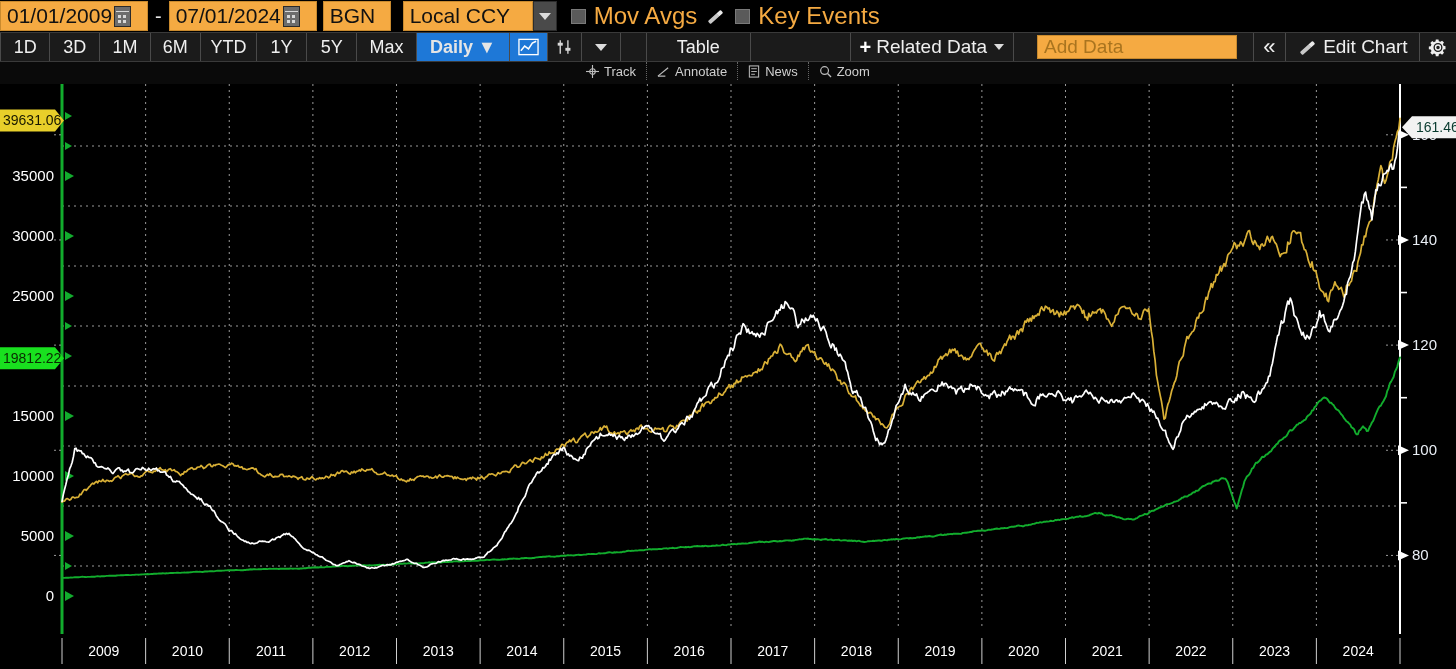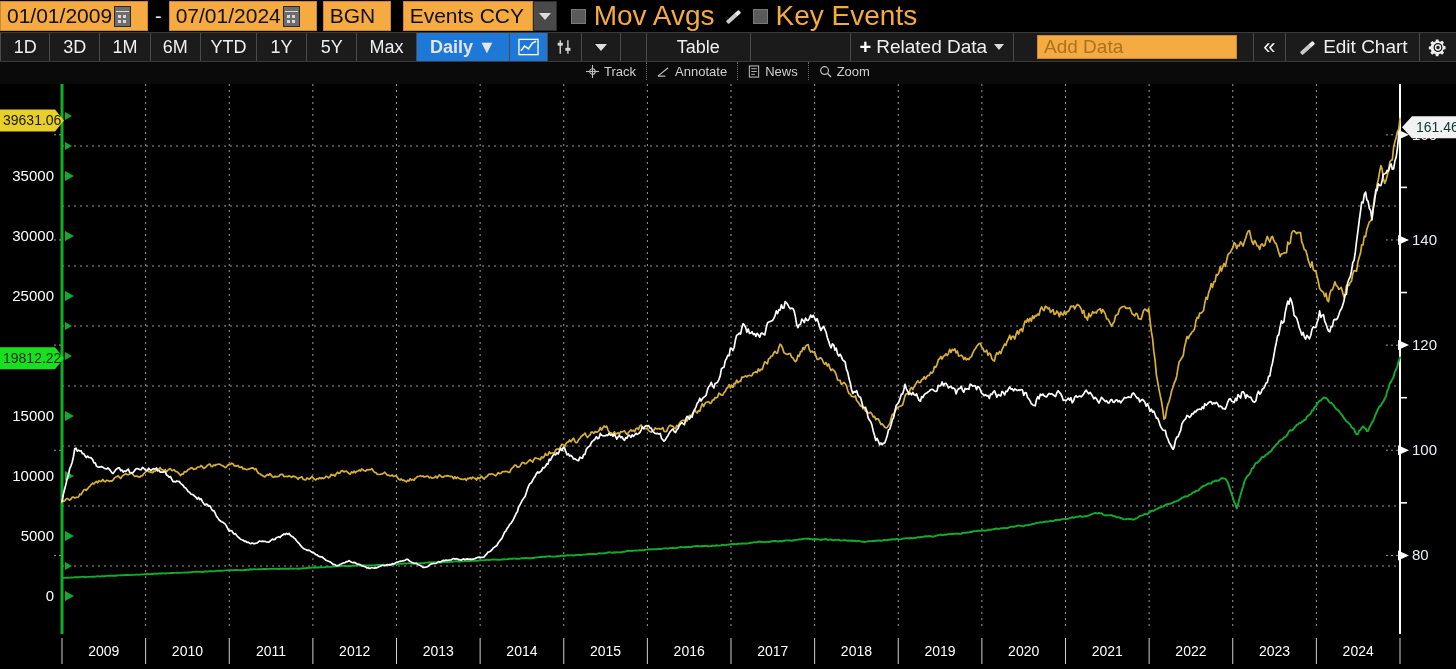--- a/index.html
+++ b/index.html
@@ -42,21 +42,21 @@
   }
   .dd-btn .tri {
     width: 0; height: 0; border-left: 6px solid transparent;
     border-right: 6px solid transparent; border-top: 7px solid #dcdcdc;
   }
   .checkbox {
     width: 15px; height: 15px; background: #5a5a5a; border: 1px solid #7a7a7a;
     display: inline-block; flex: 0 0 auto;
   }
   .chk-group { display: flex; align-items: center; gap: 8px; padding-left: 14px; }
-  .chk-label { color: #f5aa42; font-size: 28px; white-space: nowrap; }
+  .chk-label { color: #f5aa42; font-size: 24px; white-space: nowrap; }
   .pencil-ic { width: 20px; height: 20px; position: relative; flex: 0 0 auto; }
   .pencil-ic:before {
     content: ""; position: absolute; left: 2px; top: 9px; width: 17px; height: 4px;
     background: linear-gradient(90deg,#c9c9c9 0 72%, #eaeaea 72% 100%);
     transform: rotate(-42deg); border-radius: 1px;
   }
 
   
   .toolbar2 {
     position: absolute; left: 0; top: 32px; width: 1456px; height: 30px;
@@ -118,21 +118,21 @@
       <span>07/01/2024</span>
       <span class="cal-icon"></span>
     </div>
     <div style="width:6px"></div>
     <div class="amber-field" style="width:68px;">
       <span>BGN</span>
     </div>
     <div style="width:6px"></div>
     <div style="width:6px"></div>
     <div class="amber-field" style="width:130px;">
-      <span>Events CCY</span>
+      <span>Local CCY</span>
     </div>
     <div class="dd-btn">
       <span class="tri"></span>
     </div>
 
     <div class="chk-group">
       <span class="checkbox"></span>
       <span class="chk-label">Mov Avgs</span>
       <span class="pencil-ic"></span>
     </div>

